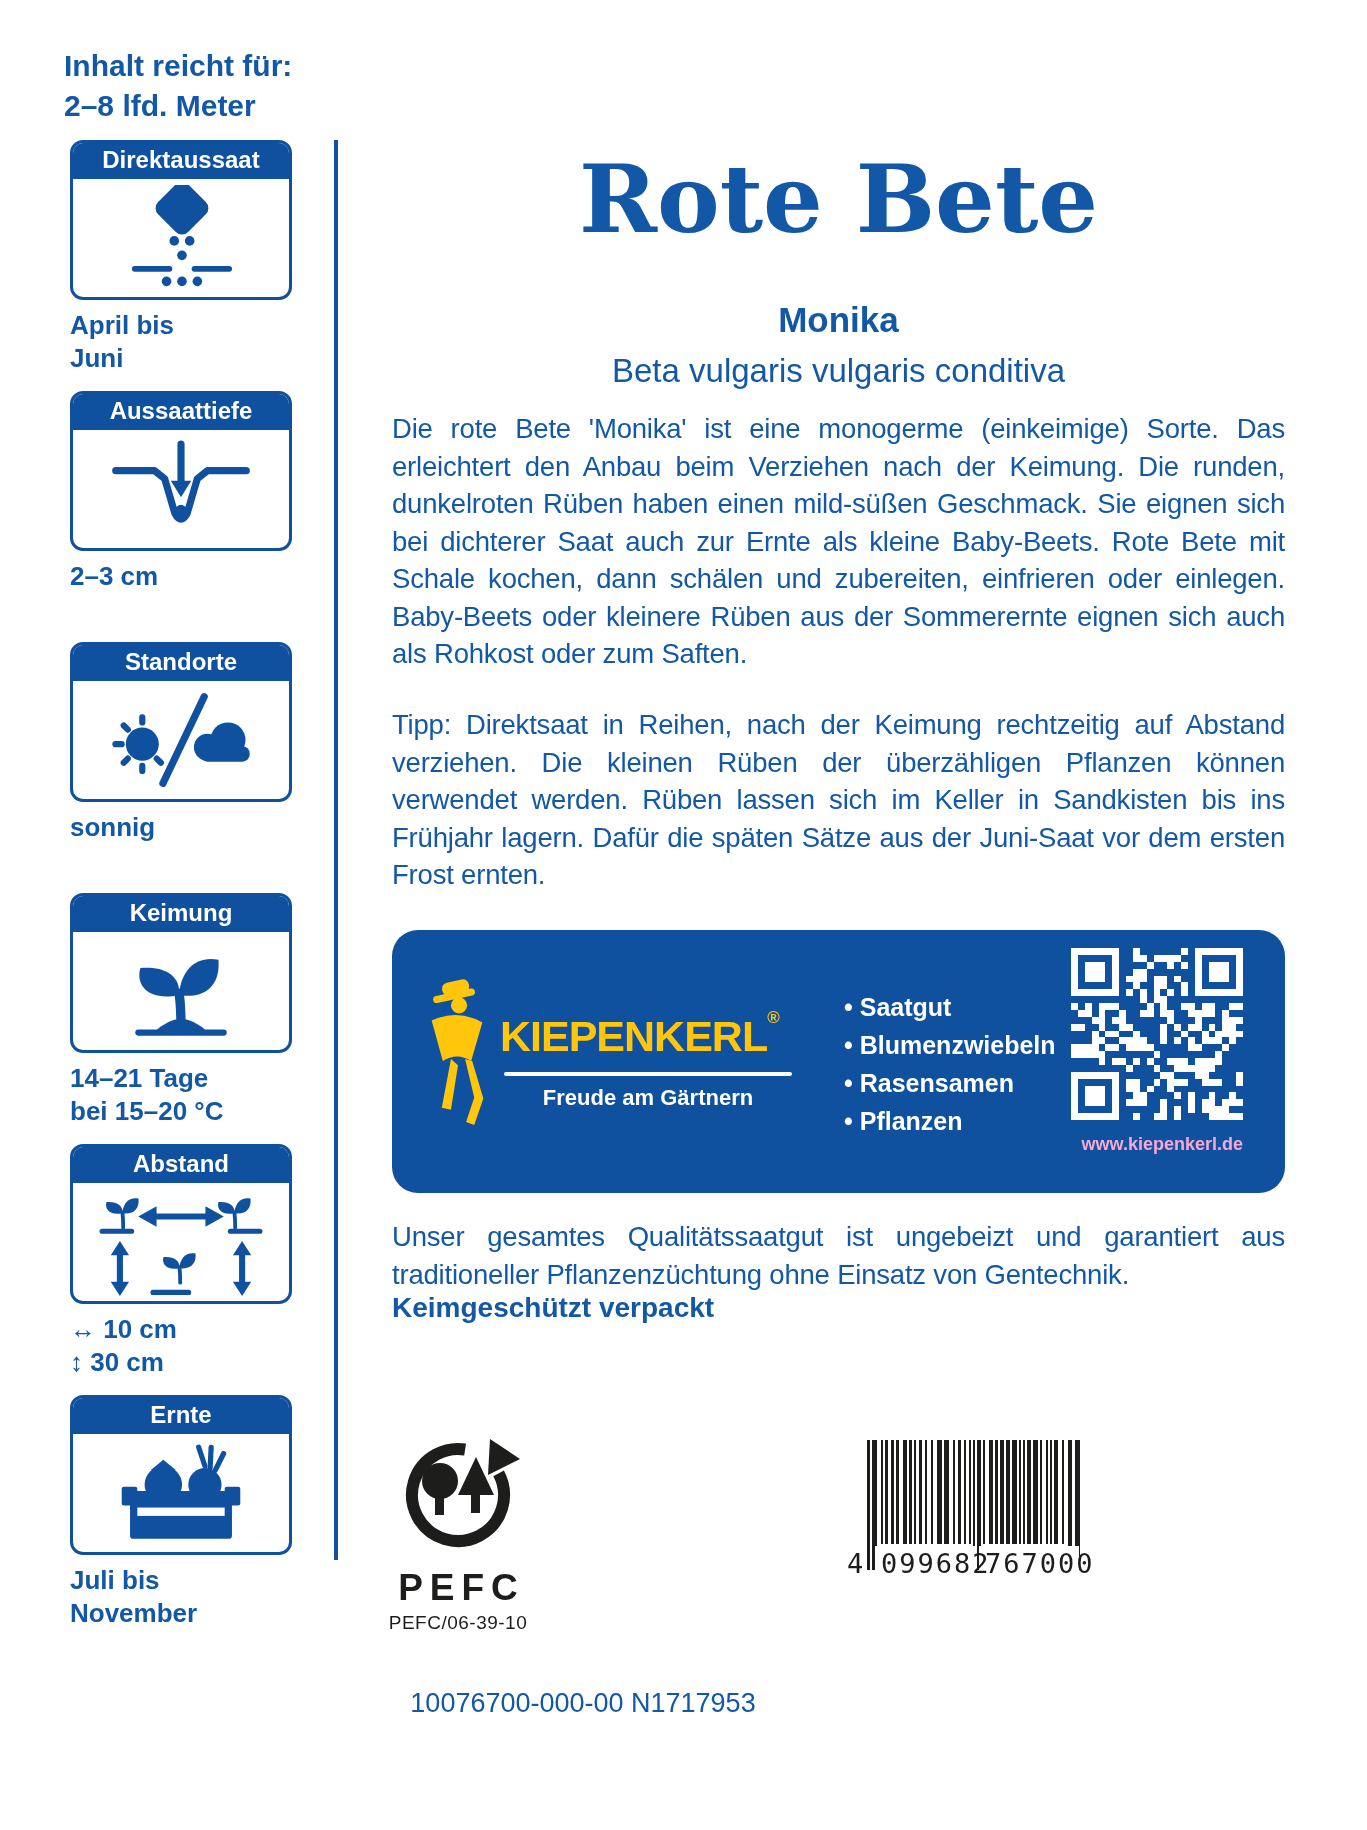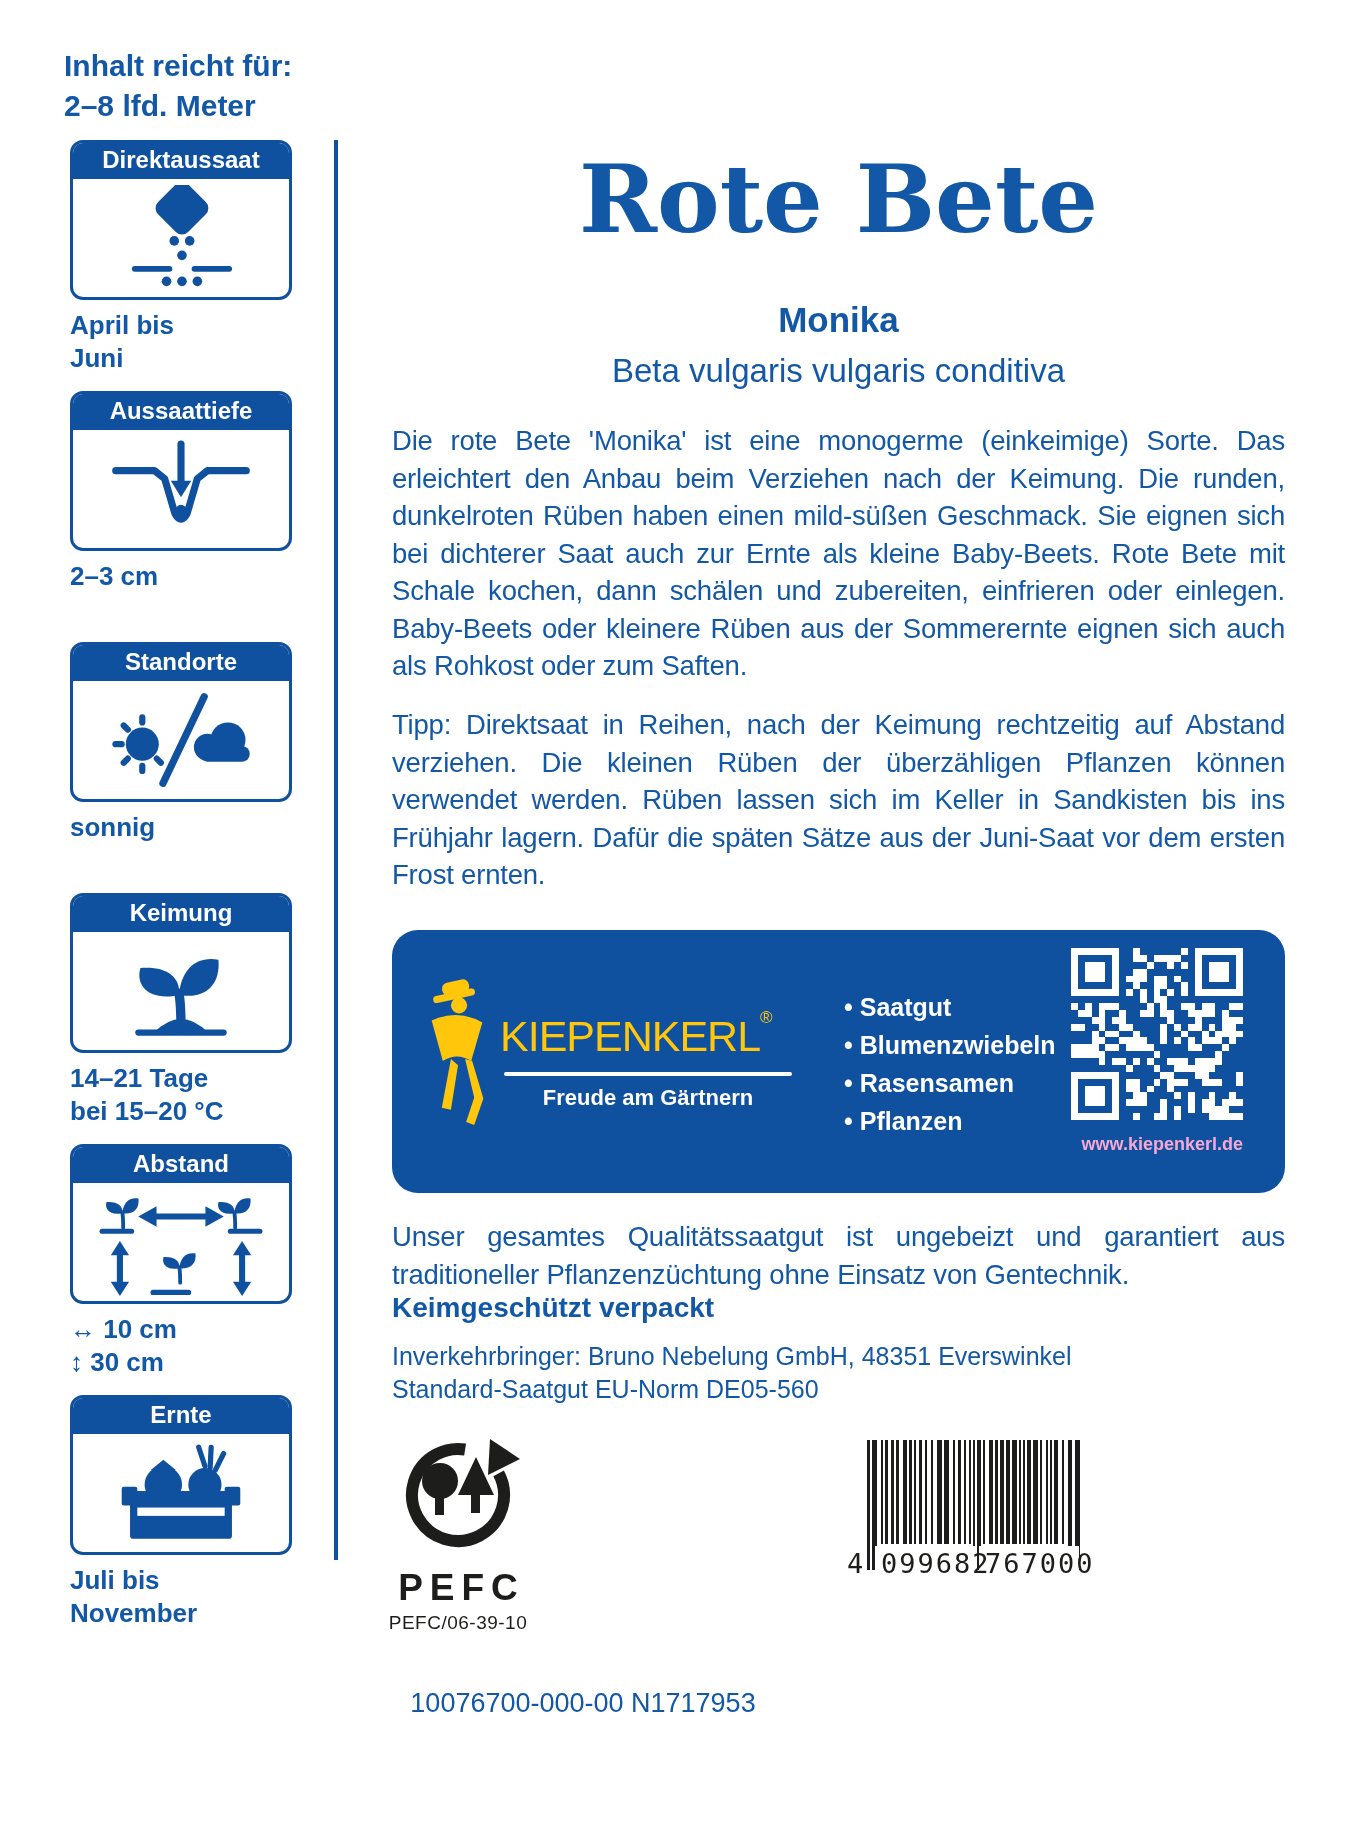--- a/index.html
+++ b/index.html
@@ -23,28 +23,28 @@
   .icon-body{height:118px;display:flex;align-items:center;justify-content:center;}
   .caption{margin-top:9px;font-size:26px;font-weight:700;line-height:33px;color:var(--blue);}
 
   .divider{position:absolute;left:334px;top:140px;width:4px;height:1420px;background:var(--band);}
 
   
   .title{position:absolute;left:392px;top:148px;width:893px;text-align:center;
          font-family:"DejaVu Serif",serif;font-weight:700;font-size:94px;line-height:1.1;color:var(--blue);}
   .variety{position:absolute;left:392px;top:300px;width:893px;text-align:center;font-size:35px;font-weight:700;}
   .botanical{position:absolute;left:392px;top:352px;width:893px;text-align:center;font-size:33px;}
-  .desc{position:absolute;left:392px;top:410px;width:893px;font-size:27.5px;line-height:37.5px;text-align:justify;letter-spacing:-0.2px;margin-top:12px;}
+  .desc{position:absolute;left:392px;top:410px;width:893px;font-size:27.5px;line-height:37.5px;text-align:justify;letter-spacing:-0.2px;}
   .tip{position:absolute;left:392px;top:706px;width:893px;font-size:27.5px;line-height:37.5px;text-align:justify;letter-spacing:-0.2px;}
   .tip b{font-weight:400;}
 
   
   .band{position:absolute;left:392px;top:930px;width:893px;height:263px;background:var(--band);border-radius:26px;}
   .kk-figure{position:absolute;left:28px;top:48px;}
-  .kk-word{position:absolute;left:108px;top:78px;font-size:43px;font-weight:400;letter-spacing:-1px;color:var(--yellow);white-space:nowrap;}
+  .kk-word{position:absolute;left:108px;top:78px;font-size:43px;font-weight:700;letter-spacing:-1px;color:var(--yellow);white-space:nowrap;}
   .kk-word sup{font-size:17px;vertical-align:28px;}
   .kk-rule{position:absolute;left:112px;top:142px;width:288px;height:4px;background:#fff;border-radius:2px;}
   .kk-tagline{position:absolute;left:112px;top:155px;width:288px;text-align:center;color:#fff;font-weight:700;font-size:22px;}
   .bullets{position:absolute;left:452px;top:58px;list-style:none;color:#fff;font-weight:700;font-size:25px;line-height:38px;}
   .bullets li::before{content:"\2022\00a0";}
   .qr{position:absolute;right:42px;top:18px;width:172px;height:172px;}
   .kk-url{position:absolute;right:42px;top:204px;color:#f9a8d4;font-weight:700;font-size:18px;}
 
   .quality{position:absolute;left:392px;top:1218px;width:893px;font-size:27.5px;line-height:37.5px;text-align:justify;letter-spacing:-0.2px;}
   .packaging{position:absolute;left:392px;top:1292px;width:893px;font-size:28px;font-weight:700;}
@@ -462,24 +462,20 @@
         <rect x="151.35999999999999" y="165.12" width="6.88" height="6.88" fill="#ffffff"></rect>
         <rect x="158.24" y="165.12" width="6.88" height="6.88" fill="#ffffff"></rect>
         <rect x="165.12" y="165.12" width="6.88" height="6.88" fill="#ffffff"></rect>
       </svg>
     <div class="kk-url">www.kiepenkerl.de</div>
   </div>
 
   <p class="quality">Unser gesamtes Qualitätssaatgut ist ungebeizt und garantiert aus traditioneller Pflanzenzüchtung ohne Einsatz von Gentechnik.</p>
   <div class="packaging">Keimgeschützt verpackt</div>
 
-  <div class="distrib">
-    <div>Inverkehrbringer: Bruno Nebelung GmbH, 48351 Everswinkel</div>
-    <div>Standard-Saatgut EU-Norm DE05-560</div>
-  </div>
 
   <div class="pefc">
     <svg width="140" height="122" viewBox="0 0 140 122">
       <g transform="rotate(-28 70 58)">
         <circle cx="70" cy="58" r="46" fill="none" stroke="#1d1d1b" stroke-width="12" stroke-dasharray="246 43"></circle>
       </g>
       <polygon points="102,2 132,22 100,38" fill="#1d1d1b"></polygon>
       <circle cx="52" cy="44" r="18" fill="#1d1d1b"></circle>
       <rect x="47" y="56" width="9" height="22" fill="#1d1d1b"></rect>
       <polygon points="88,20 106,58 70,58" fill="#1d1d1b"></polygon>

